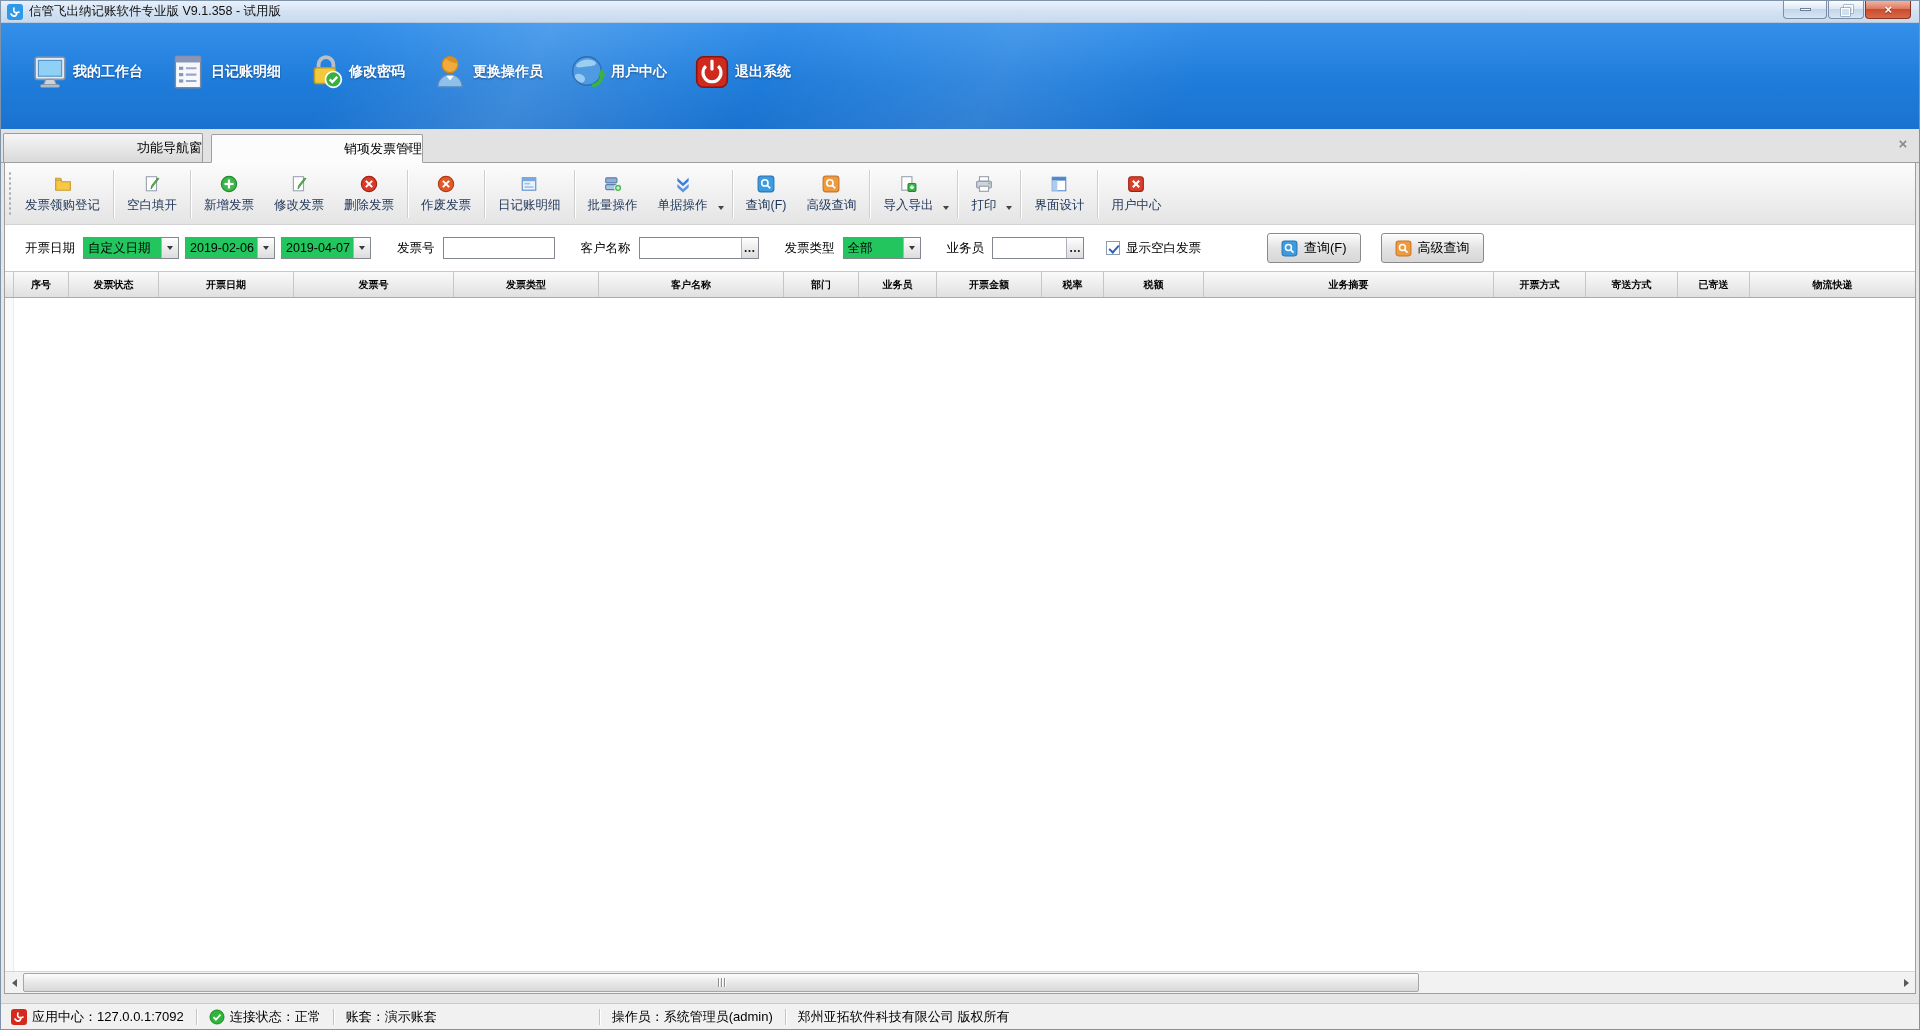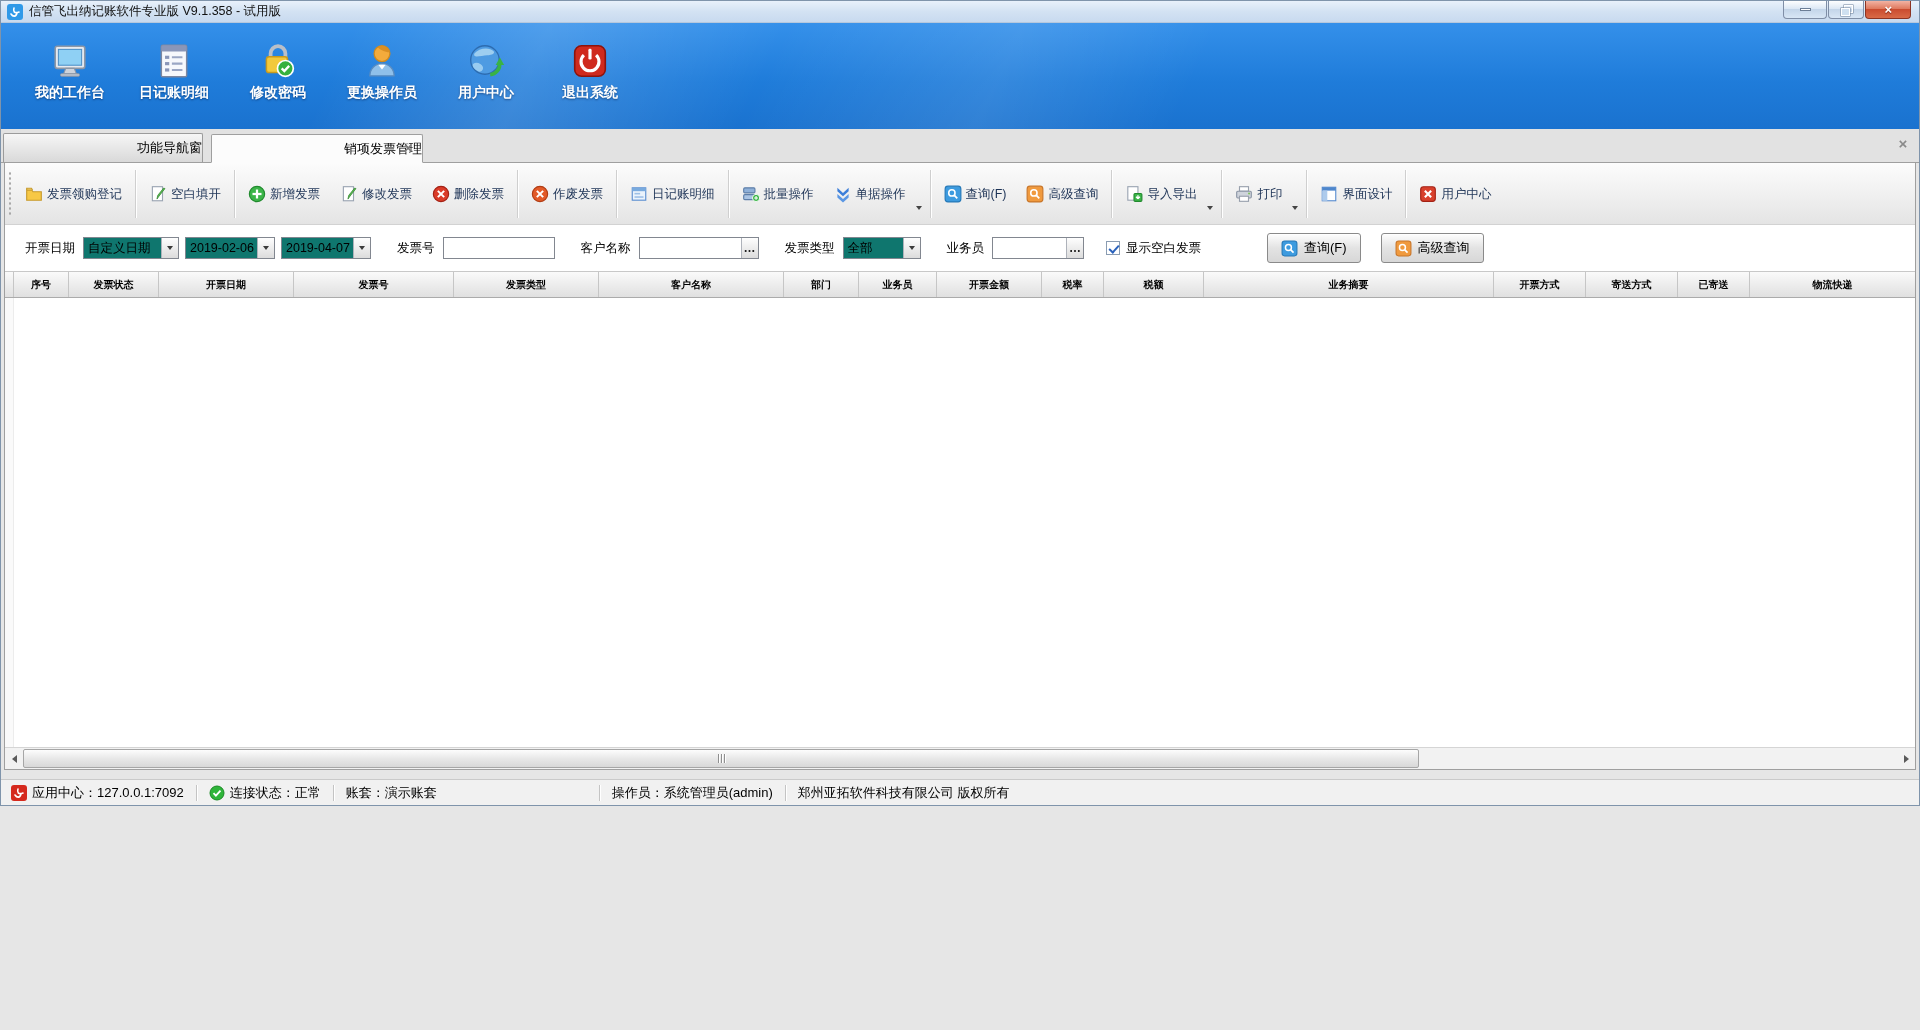--- a/index.html
+++ b/index.html
@@ -1,18 +1,18 @@
 <!DOCTYPE html>
 <html><head>
 <meta charset="utf-8">
 <style>
   * { margin:0; padding:0; box-sizing:border-box; }
   html,body { width:1920px; height:1030px; overflow:hidden; }
   body { font-family:"Liberation Sans","DejaVu Sans",sans-serif; font-size:12.5px; color:#000; background:#e6e6e6; }
-  .window { width:1920px; height:806px; display:flex; flex-direction:column; border:1px solid #7f94ab; }
+  .window { width:1920px; height:1030px; display:flex; flex-direction:column; border:1px solid #7f94ab; }
 
   
   .titlebar { position:relative; height:22px; flex:none; display:flex; align-items:center; gap:6px; padding-left:6px;
     background:linear-gradient(#e8f1fb,#d3e2f3 50%,#c8daef); border-bottom:1px solid #b6c8dd; }
   .titlebar .title { font-size:12.5px; color:#111; }
   .win-controls { position:absolute; top:0; right:8px; display:flex; }
   .win-btn { height:18px; display:flex; align-items:center; justify-content:center; border:1px solid #7f8ea6; border-top:none;
     border-radius:0 0 4px 4px; background:linear-gradient(#fdfeff,#dce8f5 45%,#c2d4e8 46%,#d8e6f5); margin-left:1px; }
   .win-btn.minimize { width:44px; } .win-btn.restore { width:36px; }
   .win-btn.close { width:46px; background:linear-gradient(#f2b3a3,#df7a5f 45%,#c94a2e 46%,#d96a47); border-color:#8c3423; }
@@ -31,51 +31,51 @@
   .banner { height:106px; flex:none; display:flex; align-items:center; justify-content:space-between;
     background:
       linear-gradient(115deg, rgba(255,255,255,0) 18%, rgba(255,255,255,.14) 28%, rgba(255,255,255,0) 40%, rgba(255,255,255,.10) 52%, rgba(255,255,255,0) 62%),
       linear-gradient(180deg,#3490ea 0%,#1f7cda 55%,#1a72cf 100%);
     padding:0 14px 0 30px; }
   .brand { display:flex; align-items:center; gap:12px; }
   .brand-name { color:#fff; font-size:31px; font-weight:800; letter-spacing:2px; text-shadow:0 2px 3px rgba(0,30,80,.35); }
   .brand-dot { color:#fff; font-size:26px; font-weight:bold; margin:0 2px; }
   .brand-slogan { color:#c9e635; font-size:25px; font-weight:bold; font-style:italic; letter-spacing:2px; text-shadow:0 2px 3px rgba(0,30,80,.3); }
   .banner-actions { display:flex; align-items:flex-end; gap:26px; padding-bottom:8px; }
-  .bn-action { display:flex; flex-direction:column; align-items:center; gap:4px; cursor:pointer; min-width:78px; }
+  .bn-action { display:flex; flex-direction:row; align-items:center; gap:4px; cursor:pointer; min-width:78px; }
   .bn-action span { color:#fff; font-weight:bold; font-size:14px; text-shadow:0 1px 2px rgba(0,20,60,.5); white-space:nowrap; }
   .bni { width:38px; height:38px; }
 
   
   .tabrow { height:34px; flex:none; background:#e2e2e2; display:flex; align-items:flex-end; padding:0 2px; border-bottom:1px solid #9f9f9f; position:relative; }
   .tab { height:29px; display:flex; align-items:center; justify-content:flex-end; font-size:13px; cursor:pointer; }
   .tab.inactive { width:200px; background:linear-gradient(#f6f6f6,#d9d9d9); border:1px solid #9b9b9b; border-bottom:none; border-radius:2px 2px 0 0; margin-right:8px; }
   .tab.active { width:212px; background:#fcfcfc; border:1px solid #9f9f9f; border-bottom:1px solid #fcfcfc; margin-bottom:-1px; position:relative; z-index:2; border-radius:2px 2px 0 0; }
   .tab-close { position:absolute; right:10px; top:6px; color:#7a7a7a; font-size:14px; font-weight:bold; line-height:1; cursor:pointer; }
   .tabrow-close { position:absolute; right:12px; top:6px; color:#8a8a8a; font-size:15px; font-weight:bold; cursor:pointer; }
 
   
   .main-area { flex:1; padding:0 3px 9px 3px; background:#e6e6e6; min-height:0; }
   .content { height:100%; background:#fff; border:1px solid #9f9f9f; border-top:none; display:flex; flex-direction:column; min-height:0; }
 
   
   .toolbar { height:62px; flex:none; display:flex; align-items:stretch; background:linear-gradient(#fcfcfc,#eeeeee 60%,#e4e4e4); border-bottom:1px solid #d2d2d2; padding:3px 2px 2px 10px; position:relative; }
   .tb-grip { position:absolute; left:3px; top:8px; bottom:8px; width:4px;
     background-image:radial-gradient(circle, #a8a8a8 1px, transparent 1.3px); background-size:4px 5px; background-repeat:repeat-y; }
-  .tb-btn { display:flex; flex-direction:row; align-items:center; justify-content:center; gap:4px; padding:2px 10px; cursor:pointer; border-radius:2px; }
+  .tb-btn { display:flex; flex-direction:column; align-items:center; justify-content:center; gap:4px; padding:2px 10px; cursor:pointer; border-radius:2px; }
   .tb-btn span { color:#1d3356; font-size:12.5px; white-space:nowrap; }
   .tb-sep { width:1px; background:#cfcfcf; margin:4px 3px; box-shadow:1px 0 0 #fff; }
   .tb-drop { display:flex; align-items:flex-end; padding:0 5px 12px 0; cursor:pointer; }
   .tb-drop i { width:0; height:0; border-left:3.5px solid transparent; border-right:3.5px solid transparent; border-top:4.5px solid #444; }
   .tbi { width:18px; height:18px; }
 
   
   .filterbar { height:47px; flex:none; display:flex; align-items:center; background:#fff; border-bottom:1px solid #c8c8c8; padding:0 0 0 14px; gap:6px; }
   .f-label { margin:0 2px 0 6px; white-space:nowrap; }
-  .combo { display:flex; align-items:stretch; height:22px; border:1px solid #828790; background:#0f766e; }
+  .combo { display:flex; align-items:stretch; height:22px; border:1px solid #828790; background:#22c55e; }
   .combo .cb-txt { flex:1; padding:0 4px; line-height:20px; overflow:hidden; white-space:nowrap; }
   .cb-btn { width:17px; flex:none; display:flex; align-items:center; justify-content:center; background:linear-gradient(#fefefe,#dcdcdc); border-left:1px solid #aeb2ba; cursor:pointer; }
   .cb-btn i { width:0; height:0; border-left:3.5px solid transparent; border-right:3.5px solid transparent; border-top:4.5px solid #3a3a3a; }
   .cb-btn.ellip { font-weight:bold; font-size:12px; color:#222; }
   .txtin { height:22px; border:1px solid #828790; padding:0 4px; font:inherit; }
   .inp-wrap { display:flex; align-items:stretch; height:22px; border:1px solid #828790; background:#fff; }
   .inp-wrap input { border:none; outline:none; flex:1; min-width:0; padding:0 4px; font:inherit; }
   .chk { width:14px; height:14px; border:1px solid #8a9cb2; background:#fff; position:relative; margin-left:16px; cursor:pointer; flex:none; }
   .chk[data-checked="true"]::after { content:""; position:absolute; left:2px; top:2.5px; width:8px; height:4px;
     border-left:2px solid #2a62bc; border-bottom:2px solid #2a62bc; transform:rotate(-48deg); }

